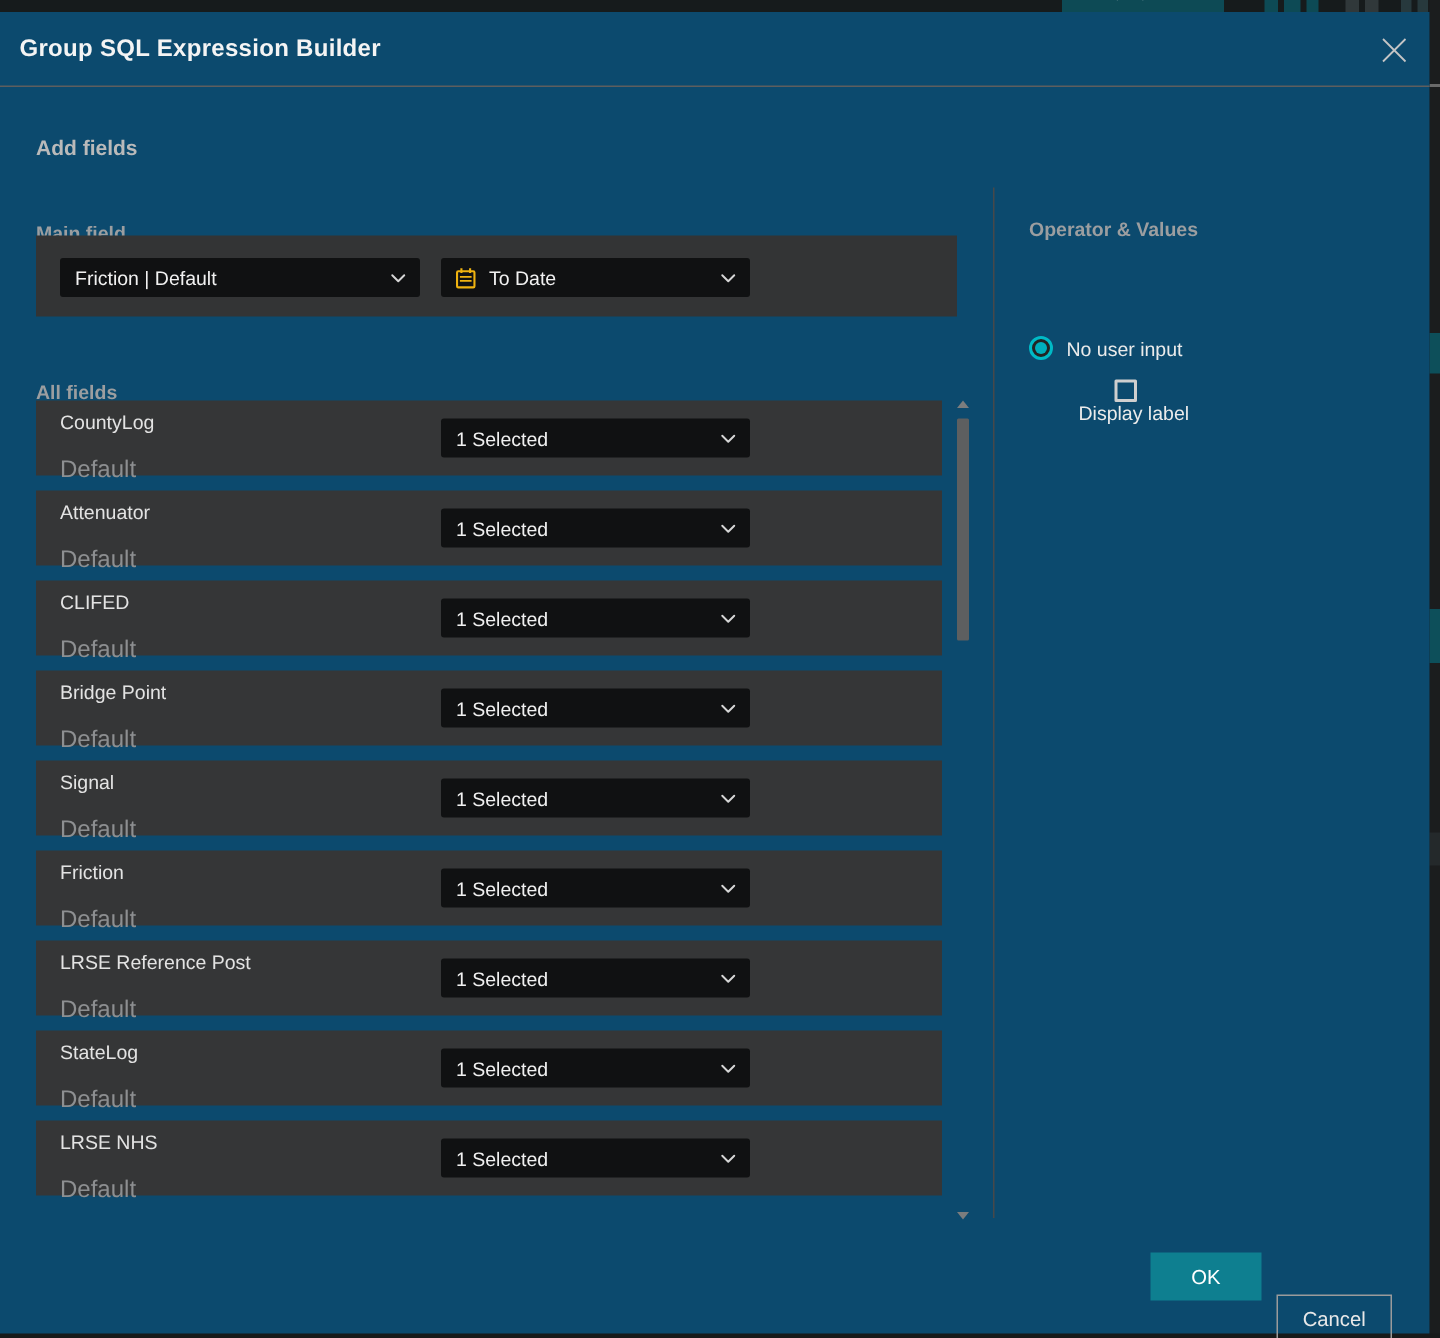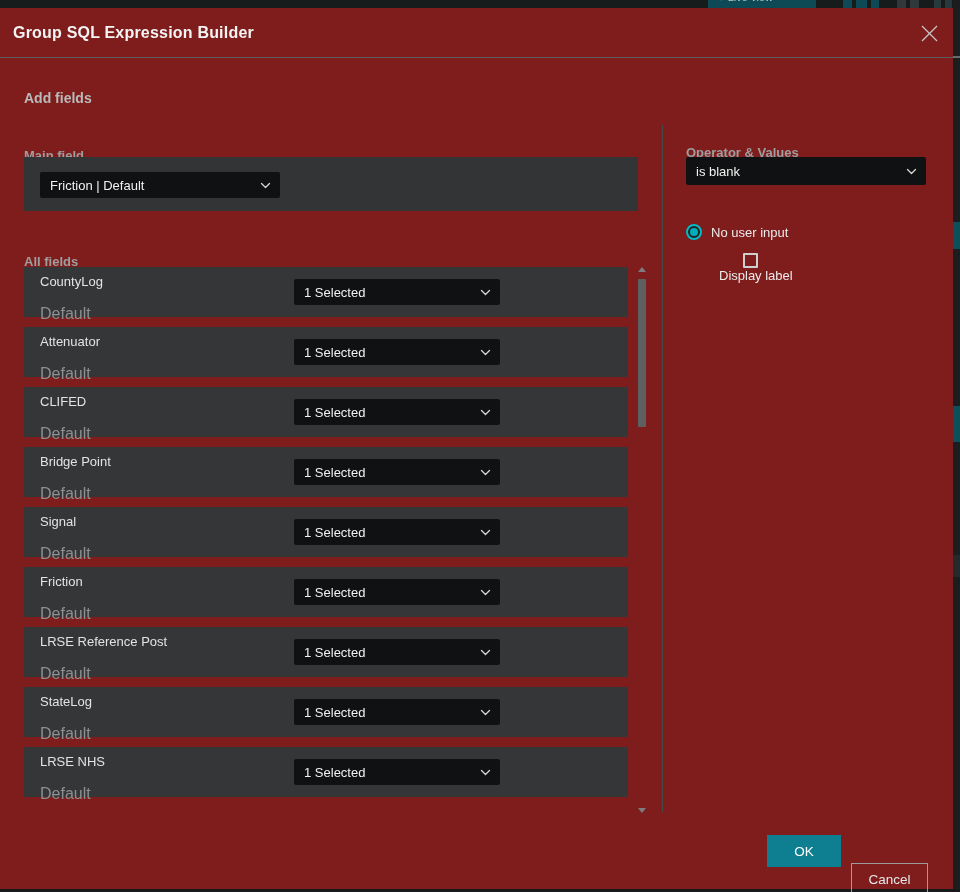--- a/index.html
+++ b/index.html
@@ -13,21 +13,21 @@
   .live-view-badge .lv-text { position:absolute; left:10px; top:-9px; font-size:11px; color:#b9c8ca; white-space:nowrap; }
   .bg-frag { position:absolute; top:0; height:8px; }
 
   
   .right-strip { position:absolute; left:953px; top:0; width:7px; height:892px; background:#1b1d1e; }
   .right-frag { position:absolute; left:0; width:7px; }
 
   .bottom-strip { position:absolute; left:0; top:889px; width:960px; height:3px; background:#181a1a; }
 
   
-  .dialog { position:absolute; left:0; top:8px; width:953px; height:881px; background:#7f1d1d; }
+  .dialog { position:absolute; left:0; top:8px; width:953px; height:881px; background:#0c4a6e; }
   .title-bar { position:absolute; left:0; top:0; width:100%; height:50px; border-bottom:1px solid #5e5e5e; }
   .title { position:absolute; left:13px; top:0; line-height:50px; font-size:16px; font-weight:600; color:#f4f4f4; letter-spacing:.2px; }
   .close-btn { position:absolute; right:9px; top:10px; width:30px; height:30px; display:flex; align-items:center; justify-content:center; cursor:pointer; }
 
   .h-add { position:absolute; left:24px; top:82px; font-size:14px; font-weight:700; color:#bababa; }
   .sec-label { position:absolute; font-size:13px; font-weight:700; color:#9c9ea0;margin-top:15px; }
 
   
   .main-box { position:absolute; left:24px; top:149px; width:614px; height:54px; background:#333435; }
   .dropdown { position:absolute; height:26px; background:#101112; border-radius:2px; display:flex; align-items:center; color:#f1f1f1; font-size:13px; cursor:pointer; }
@@ -112,20 +112,37 @@
     <div class="sec-label" style="left:24px; top:125px;">Main field</div>
     <div class="main-box">
       <div class="dropdown dd-main1">
         <span class="dd-text">Friction | Default</span>
         <span class="chev">
           <svg width="11" height="7" viewBox="0 0 11 7">
               <polyline points="1.5,1.5 5.5,5.5 9.5,1.5" fill="none" stroke="#d6d6d6" stroke-width="1.3" stroke-linecap="round" stroke-linejoin="round"></polyline>
             </svg>
         </span>
       </div>
+      <div class="dropdown dd-main2">
+        <span class="cal-icon">
+          <svg width="15" height="15" viewBox="0 0 15 15">
+            <rect x="1.7" y="2.8" width="11.6" height="10.8" rx="0.8" fill="none" stroke="#f0b310" stroke-width="1.4"></rect>
+            <line x1="4.6" y1="0.8" x2="4.6" y2="4" stroke="#f0b310" stroke-width="1.4"></line>
+            <line x1="10.4" y1="0.8" x2="10.4" y2="4" stroke="#f0b310" stroke-width="1.4"></line>
+            <line x1="3.6" y1="6.6" x2="11.4" y2="6.6" stroke="#f0b310" stroke-width="1.2"></line>
+            <line x1="3.6" y1="9.3" x2="11.4" y2="9.3" stroke="#f0b310" stroke-width="1.2"></line>
+          </svg>
+        </span>
+        <span class="dd-text">To Date</span>
+        <span class="chev">
+          <svg width="11" height="7" viewBox="0 0 11 7">
+              <polyline points="1.5,1.5 5.5,5.5 9.5,1.5" fill="none" stroke="#d6d6d6" stroke-width="1.3" stroke-linecap="round" stroke-linejoin="round"></polyline>
+            </svg>
+        </span>
+      </div>
     </div>
 
     <div class="sec-label" style="left:24px; top:231px;">All fields</div>
     <div class="fields-list">
       <div class="field-row">
         <span class="f-name">CountyLog</span>
         <span class="f-sub">Default</span>
         <div class="dropdown row-dd">
           <span class="dd-text f-sel">1 Selected</span>
           <span class="chev">
@@ -243,28 +260,20 @@
 
     <div class="scrollbar">
       <div class="sb-arrow sb-up"></div>
       <div class="sb-thumb"></div>
       <div class="sb-arrow sb-down"></div>
     </div>
 
     <div class="v-divider"></div>
 
     <div class="sec-label" style="left:686px; top:122px;">Operator &amp; Values</div>
-    <div class="dropdown dd-operator">
-      <span class="dd-text">is blank</span>
-      <span class="chev">
-        <svg width="11" height="7" viewBox="0 0 11 7">
-            <polyline points="1.5,1.5 5.5,5.5 9.5,1.5" fill="none" stroke="#d6d6d6" stroke-width="1.3" stroke-linecap="round" stroke-linejoin="round"></polyline>
-          </svg>
-      </span>
-    </div>
 
     <div class="radio-row">
       <span class="radio-outer">
           <span class="radio-dot"></span>
         </span>
       <span class="radio-label">No user input</span>
     </div>
 
     <div class="check-row">
       <span class="checkbox"></span>

